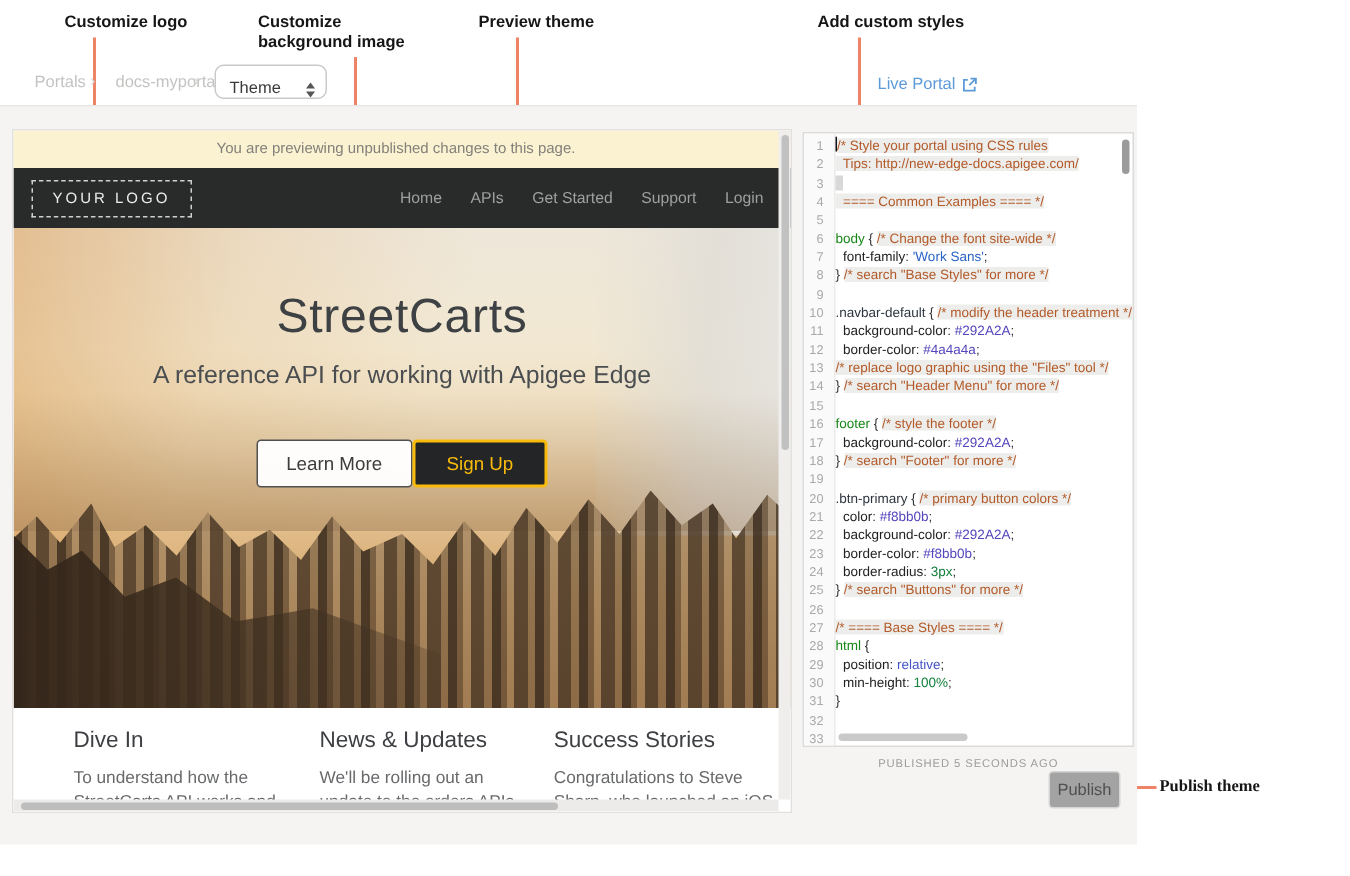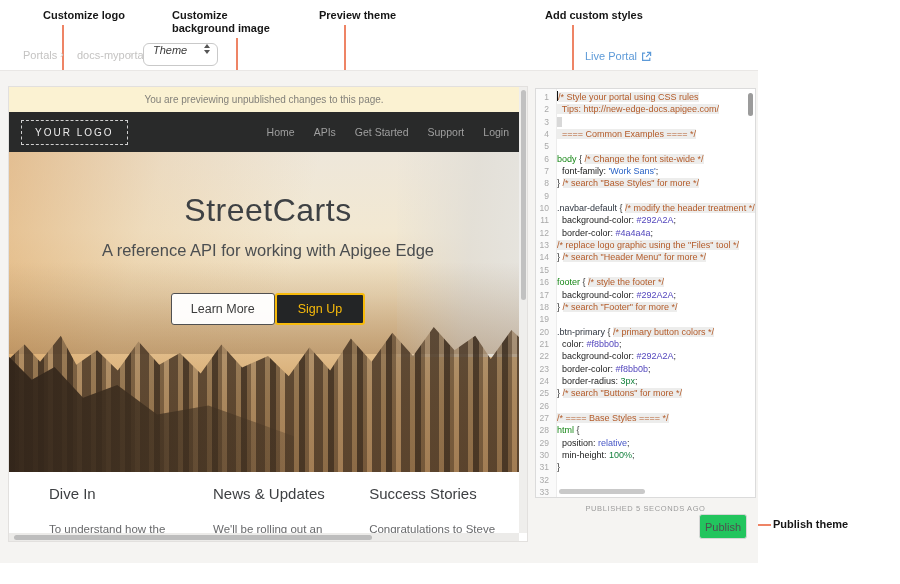--- a/index.html
+++ b/index.html
@@ -10,21 +10,21 @@
   
   .ann-label { position:absolute; font-size:11px; font-weight:700; color:#161616; line-height:13px; }
   .ann-center { text-align:left; }
   .ann-vline { position:absolute; width:2px; background:#ee8465; }
   .ann-hline { position:absolute; height:2px; background:#ee8465; }
 
   
   .crumb { position:absolute; top:49px; font-size:11px; color:#c4c3c2; }
   .crumb-sep { position:absolute; top:48px; font-size:11px; color:#d5d4d3; }
   .theme-select { position:absolute; left:143px; top:43px; height:23px; padding:0 7px 0 9px;
-     background:#fff; border:1px solid #c9c9c9; border-radius:6px; display:flex; align-items:flex-start; gap:17px;font-style:italic; }
+     background:#fff; border:1px solid #c9c9c9; border-radius:6px; display:flex; align-items:flex-end; gap:17px; }
   .theme-select .lbl { font-size:11px; color:#3a3a3a; }
   .updown { display:flex; flex-direction:column; gap:2px; }
   .updown i { display:block; width:0; height:0; border-left:3px solid transparent; border-right:3px solid transparent; }
   .updown .u { border-bottom:4px solid #555; }
   .updown .d { border-top:4px solid #555; }
   .live-portal { position:absolute; left:585px; top:50px; display:flex; align-items:center; gap:4px;
      font-size:11px; color:#5d9ad8; }
 
   
   .main { position:absolute; left:0; top:70px; width:758px; height:493px;
@@ -64,21 +64,21 @@
   .hero-btns { margin-top:33px; display:flex; justify-content:center; }
   .btn-learn { background:rgba(255,255,255,0.96); border:1px solid #505050; border-radius:3px;
      padding:8px 19px; font-size:12.5px; color:#3c3c3c; }
   .btn-signup { background:#232526; border:2px solid #f8bb0b; border-radius:3px;
      padding:7px 21px; font-size:12.5px; color:#f8bb0b; }
 
   .pv-content { height:71px; background:#fff; display:flex; padding:13px 0 0 40px; overflow:hidden; }
   .pcol0 { width:150px; margin-right:16px; }
   .pcol1 { width:142px; margin-right:16px; }
   .pcol2 { width:160px; }
-  .pcol-title { font-size:15px; color:#3d3f42; margin-bottom:19px; }
+  .pcol-title { font-size:15px; color:#3d3f42; margin-bottom:9px; }
   .pcol-text { font-size:11.5px; color:#68696b; line-height:16px; }
 
   .pv-vtrack { position:absolute; right:0; top:0; bottom:8px; width:8px; background:#efeeec; }
   .pv-vthumb { position:absolute; right:1px; top:3px; width:5px; height:210px; background:#c1c1c1; border-radius:3px; }
   .pv-htrack { position:absolute; left:0; right:8px; bottom:0; height:8px; background:#ecebe9; }
   .pv-hthumb { position:absolute; left:5px; bottom:1px; width:358px; height:5px; background:#bdbdbd; border-radius:3px; }
 
   
   .editor { position:absolute; left:535px; top:17px; width:221px; height:410px; background:#fff;
             border:1px solid #dbdbdb; overflow:hidden; }
@@ -96,34 +96,34 @@
   .tk-kw  { color:#4656c6; }
   .tk-num { color:#13803c; }
   .tk-pun { color:#333; }
   .tk-cur { display:inline-block; width:1px; height:10px; background:#111; vertical-align:-1px; }
   .tk-sel { background:#d8d8d8; }
   .ed-vthumb { position:absolute; right:2px; top:4px; width:5px; height:23px; background:#9b9b9b; border-radius:3px; }
   .ed-hthumb { position:absolute; left:23px; bottom:3px; width:86px; height:5px; background:#c9c9c9; border-radius:3px; }
 
   .published { position:absolute; left:535px; top:433px; width:221px; text-align:center;
      font-size:7.5px; letter-spacing:0.6px; color:#9c9c9c; }
-  .publish-btn { position:absolute; left:699px; top:443px; width:48px; height:25px; background:#22c55e;
+  .publish-btn { position:absolute; left:699px; top:443px; width:48px; height:25px; background:#a3a3a3;
      border:1px solid #d6d6d6; border-radius:3px; font-size:11px; color:#4f4f4f;
      display:flex; align-items:center; justify-content:center; }
 </style>
 </head>
 <body>
 
 <div id="page">
 
   <div class="ann-label" style="left:43px; top:9px;">Customize logo</div>
   <div class="ann-label ann-center" style="left:172px; top:9px; width:104px;">Customize background image</div>
   <div class="ann-label" style="left:319px; top:9px;">Preview theme</div>
   <div class="ann-label" style="left:545px; top:9px;">Add custom styles</div>
-  <div class="ann-label" style="left:773px; top:518px;">Publish theme</div>
+  <div class="ann-label" style="left:773px; top:518px;font-family:Liberation Serif, serif;">Publish theme</div>
 
   <div class="ann-vline" style="left:62px; top:25px; height:89px;"></div>
   <div class="ann-vline" style="left:236px; top:38px; height:114px;"></div>
   <div class="ann-vline" style="left:344px; top:25px; height:120px;"></div>
   <div class="ann-vline" style="left:572px; top:25px; height:64px;"></div>
   <div class="ann-hline" style="left:747px; top:524px; width:24px;"></div>
 
   <span class="crumb" style="left:23px;">Portals</span>
   <span class="crumb-sep" style="left:60px;">›</span>
   <span class="crumb" style="left:77px;">docs-myportal</span>

